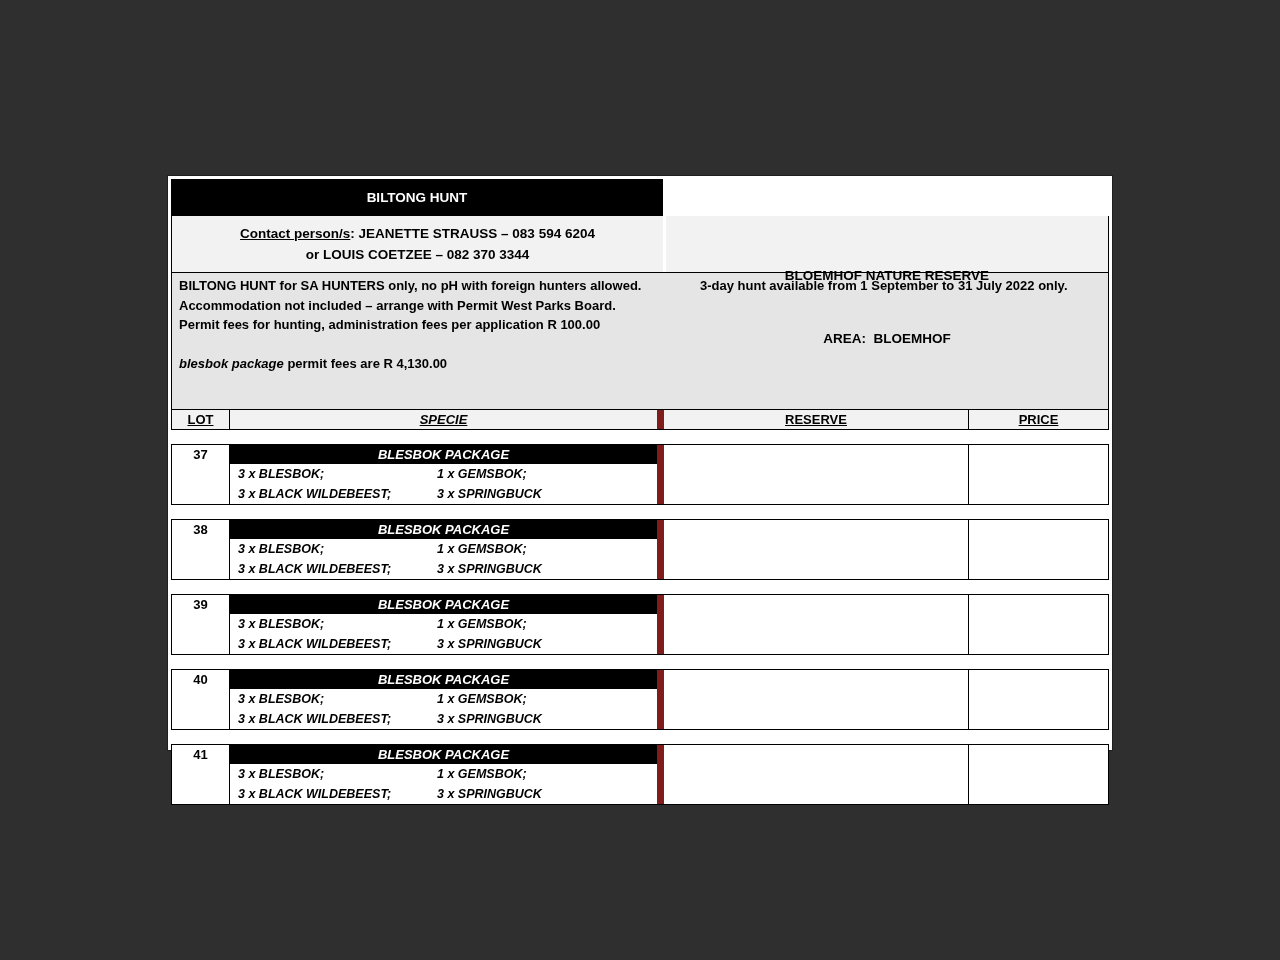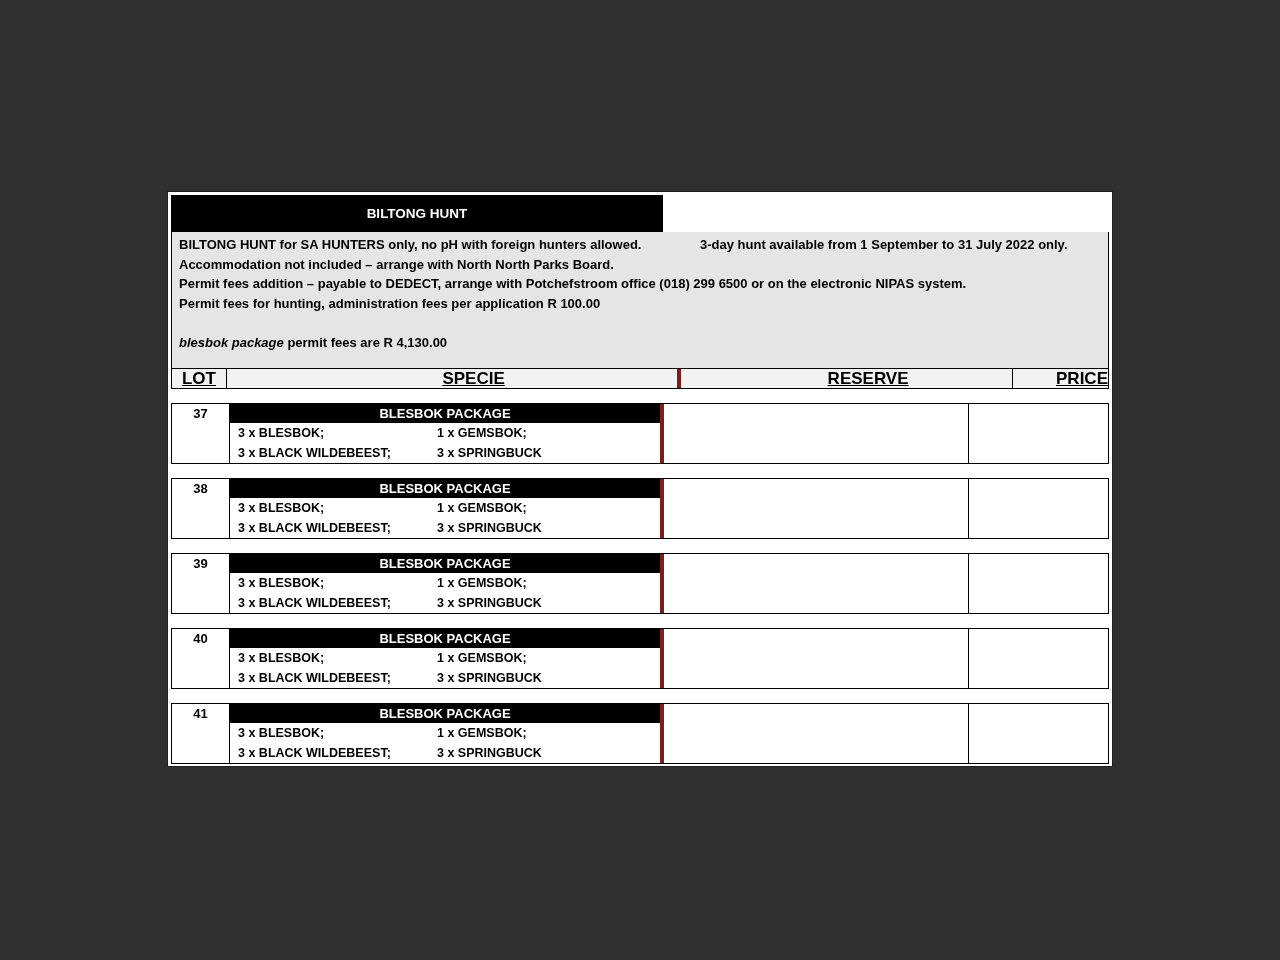--- a/index.html
+++ b/index.html
@@ -6,21 +6,21 @@
     margin: 0;
     padding: 0;
     width: 1280px;
     height: 960px;
     background: #2f2f2f;
     font-family: "Liberation Sans", sans-serif;
   }
   .page {
     position: absolute;
     left: 168px;
-    top: 192px;
+    top: 176px;
     width: 944px;
     height: 574px;
     background: #ffffff;
     box-sizing: border-box;
     padding: 3px;
     box-shadow: 0 0 0 1px #1f1f1f;
   }
   .doc-inner {
     width: 100%;
     height: 100%;
@@ -78,31 +78,30 @@
   .info-line .right-part { position: absolute; left: 521px; top: 0; }
   .blank-line { height: 19.6px; }
   .it { font-style: italic; }
   
   .thead {
     display: flex;
     box-sizing: border-box;
     border: 1px solid #000;
     background: #f2f2f2;
     height: 21px;
-    font-size: 17px;
+    font-size: 13px;
     line-height: 19px;
-    gap: 43px;
   }
   .thead .cell {
     box-sizing: border-box;
     text-align: center;
     text-decoration: underline;
   }
   .col-lot { width: 58px; border-right: 1px solid #000; }
-  .col-specie { width: 434px; border-right: 4px solid #7f1d1d; }
+  .col-specie { width: 434px; border-right: 7px solid #7f1d1d; font-style: italic; }
   .col-remarks { width: 305px; border-right: 1px solid #000; }
   .col-price { flex: 1; }
   .lot-row {
     display: flex;
     box-sizing: border-box;
     border: 1px solid #000;
     margin-top: 14px;
     height: 61px;
     background: #fff;
   }
@@ -130,28 +129,38 @@
 <div class="page">
   <div class="doc-inner">
 
     <div class="top-bars">
       <div class="title-bar title-left">
         <span>BILTONG HUNT</span>
       </div>
       <div class="bar-gap"></div>
     </div>
 
+    <div class="contact-row">
+      <div class="contact-cell contact-left">
+        <div><span class="u">Contact person/s</span><span>: JEANETTE STRAUSS – 083 594 6204</span></div>
+        <div>or LOUIS COETZEE – 082 370 3344</div>
+      </div>
+      <div class="contact-gap"></div>
+      <div class="contact-cell contact-right">
+        <div>BLOEMHOF NATURE RESERVE</div>
+        <div>AREA:  BLOEMHOF</div>
+      </div>
+    </div>
 
     <div class="info">
       <div class="info-line">
         <span>BILTONG HUNT for SA HUNTERS only, no pH with foreign hunters allowed.</span>
         <span class="right-part">3-day hunt available from 1 September to 31 July 2022 only.</span>
       </div>
-      <div>Accommodation not included – arrange with North North Parks Board.</div>
-      <div>Permit fees addition – payable to DEDECT, arrange with Potchefstroom office (018) 299 6500 or on the electronic NIPAS system.</div>
+      <div>Accommodation not included – arrange with Permit West Parks Board.</div>
       <div>Permit fees for hunting, administration fees per application R 100.00</div>
       <div class="blank-line"></div>
       <div><span class="it">blesbok package</span><span> permit fees are R 4,130.00</span></div>
     </div>
 
     <div class="thead">
       <div class="cell col-lot">LOT</div>
       <div class="cell col-specie">SPECIE</div>
       <div class="cell col-remarks">RESERVE</div>
       <div class="cell col-price">PRICE</div>

